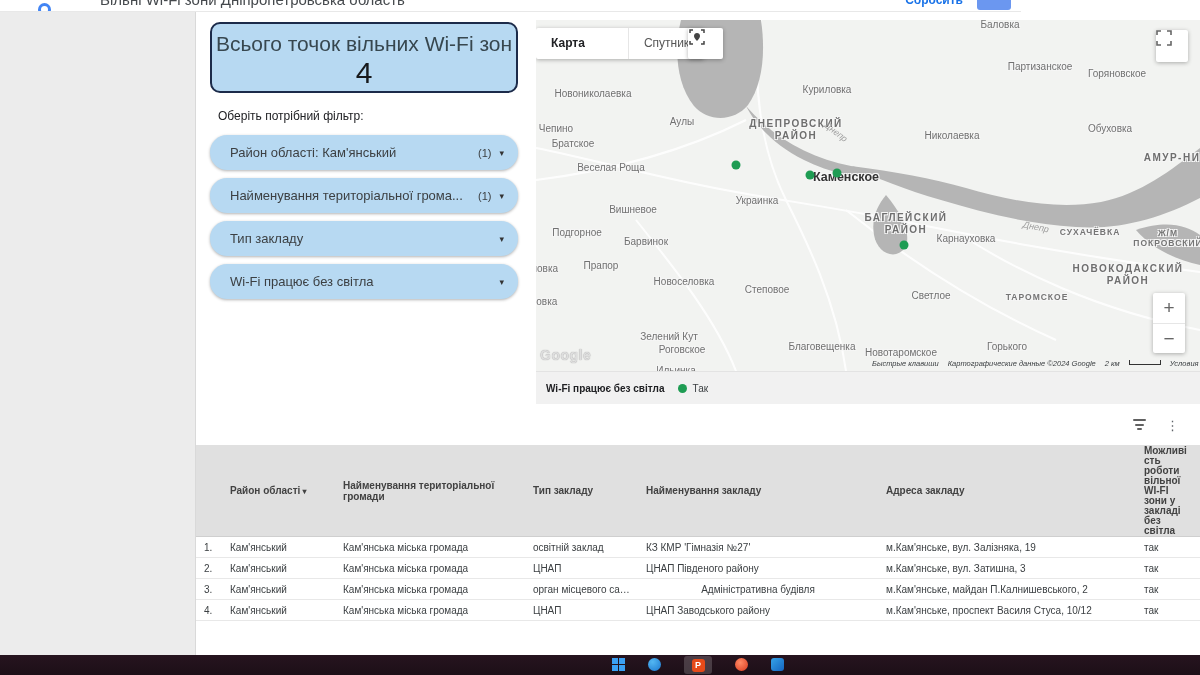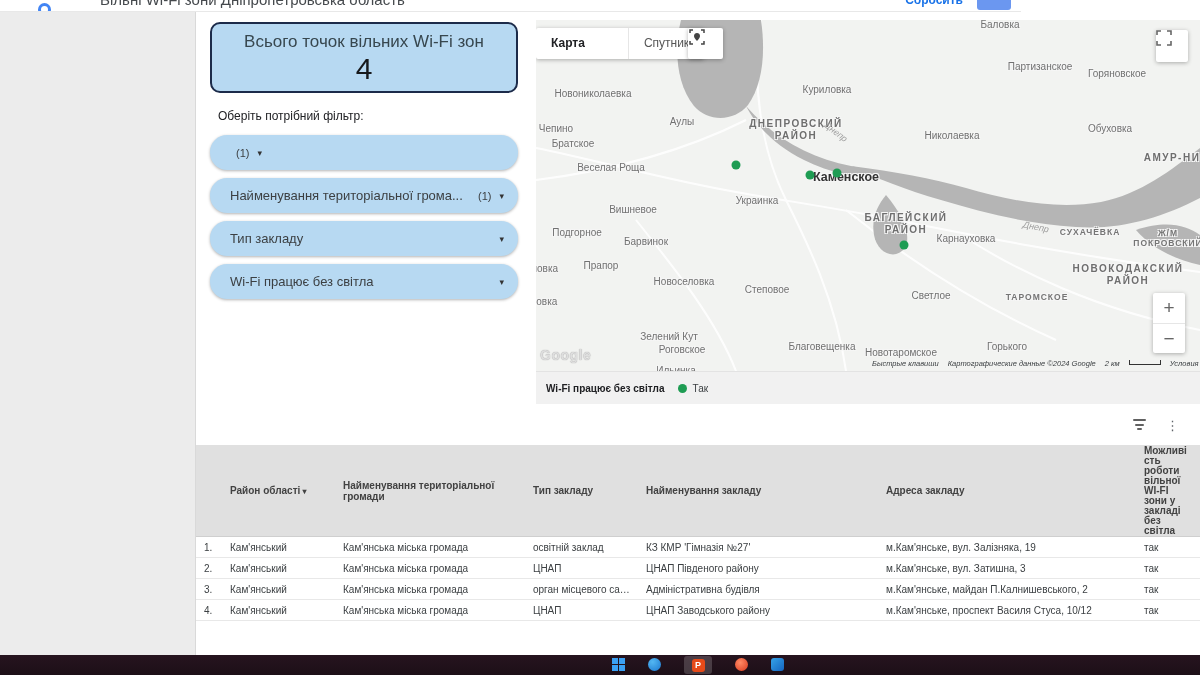--- a/index.html
+++ b/index.html
@@ -12,21 +12,21 @@
   .app-logo { position:absolute; left:38px; top:3px; width:13px; height:13px; border:3px solid #4285f4; border-radius:50%; }
   .page-title { position:absolute; left:100px; top:-9px; font-size:15px; color:#45494d; white-space:nowrap; }
   .reset-btn { position:absolute; right:58px; top:-7px; color:#1a73e8; font-size:12px; font-weight:bold; background:none; border:none; }
   .share-btn { position:absolute; right:10px; top:-3px; width:34px; height:13px; background:#6b97f0; border:none; border-radius:3px; }
 
   
   .gutter { left:0; top:12px; width:196px; height:643px; background:#ececec; border-right:1px solid #d9d9d9; }
 
   
   .scorecard { left:210px; top:22px; width:308px; height:71px; background:#b7d9f2; border:2px solid #1c2b4a; border-radius:10px; text-align:center; }
-  .scorecard .sc-label { display:block; margin-top:8px; font-size:17px; color:#37474f; }
+  .scorecard .sc-label { display:block; margin-top:8px; font-size:21px; color:#37474f; }
   .scorecard .sc-value { display:block; font-size:30px; font-weight:500; color:#17191c; line-height:34px; }
 
   
   .filter-heading { left:218px; top:109px; font-size:12px; color:#202124; }
   .filter-list { left:210px; top:135px; width:308px; }
   .pill { height:35px; margin-bottom:8px; background:#b7d9f2; border-radius:17px; box-shadow:0 1px 3px rgba(0,0,0,.3);
           display:flex; align-items:center; padding:0 14px 0 20px; font-size:13px; color:#3c4043; cursor:pointer; }
   .pill-label { flex:1; white-space:nowrap; overflow:hidden; text-overflow:ellipsis; }
   .pill-count { font-size:11px; margin:0 8px 0 6px; color:#3c4043; }
   .pill-caret { font-size:9px; color:#333; }
@@ -102,20 +102,21 @@
 <div class="abs gutter"></div>
 
 <div class="abs scorecard">
   <span class="sc-label">Всього точок вільних Wi-Fi зон</span>
   <span class="sc-value">4</span>
 </div>
 
 <div class="abs filter-heading">Оберіть потрібний фільтр:</div>
 <div class="abs filter-list">
     <div class="pill">
+      <span class="pill-label">Район області: Кам'янський</span>
       <span class="pill-count">(1)</span>
       <span class="pill-caret">▾</span>
     </div>
     <div class="pill">
       <span class="pill-label">Найменування територіальної грома...</span>
       <span class="pill-count">(1)</span>
       <span class="pill-caret">▾</span>
     </div>
     <div class="pill">
       <span class="pill-label">Тип закладу</span>
@@ -286,21 +287,21 @@
         <div class="td" style="width: 113px;">ЦНАП</div>
         <div class="td" style="width: 240px;">ЦНАП Південого району</div>
         <div class="td" style="width: 258px;">м.Кам'янське, вул. Затишна, 3</div>
         <div class="td" style="width: 64px;">так</div>
       </div>
       <div class="tr">
         <div class="td" style="width: 26px;">3.</div>
         <div class="td" style="width: 113px;">Кам'янський</div>
         <div class="td" style="width: 190px;">Кам'янська міська громада</div>
         <div class="td" style="width: 113px;">орган місцевого самов...</div>
-        <div class="td" style="width: 240px;">Адміністративна будівля</div>
+        <div class="td" style="width: 240px; text-align: center;">Адміністративна будівля</div>
         <div class="td" style="width: 258px;">м.Кам'янське, майдан П.Калнишевського, 2</div>
         <div class="td" style="width: 64px;">так</div>
       </div>
       <div class="tr">
         <div class="td" style="width: 26px;">4.</div>
         <div class="td" style="width: 113px;">Кам'янський</div>
         <div class="td" style="width: 190px;">Кам'янська міська громада</div>
         <div class="td" style="width: 113px;">ЦНАП</div>
         <div class="td" style="width: 240px;">ЦНАП Заводського району</div>
         <div class="td" style="width: 258px;">м.Кам'янське, проспект Василя Стуса, 10/12</div>

